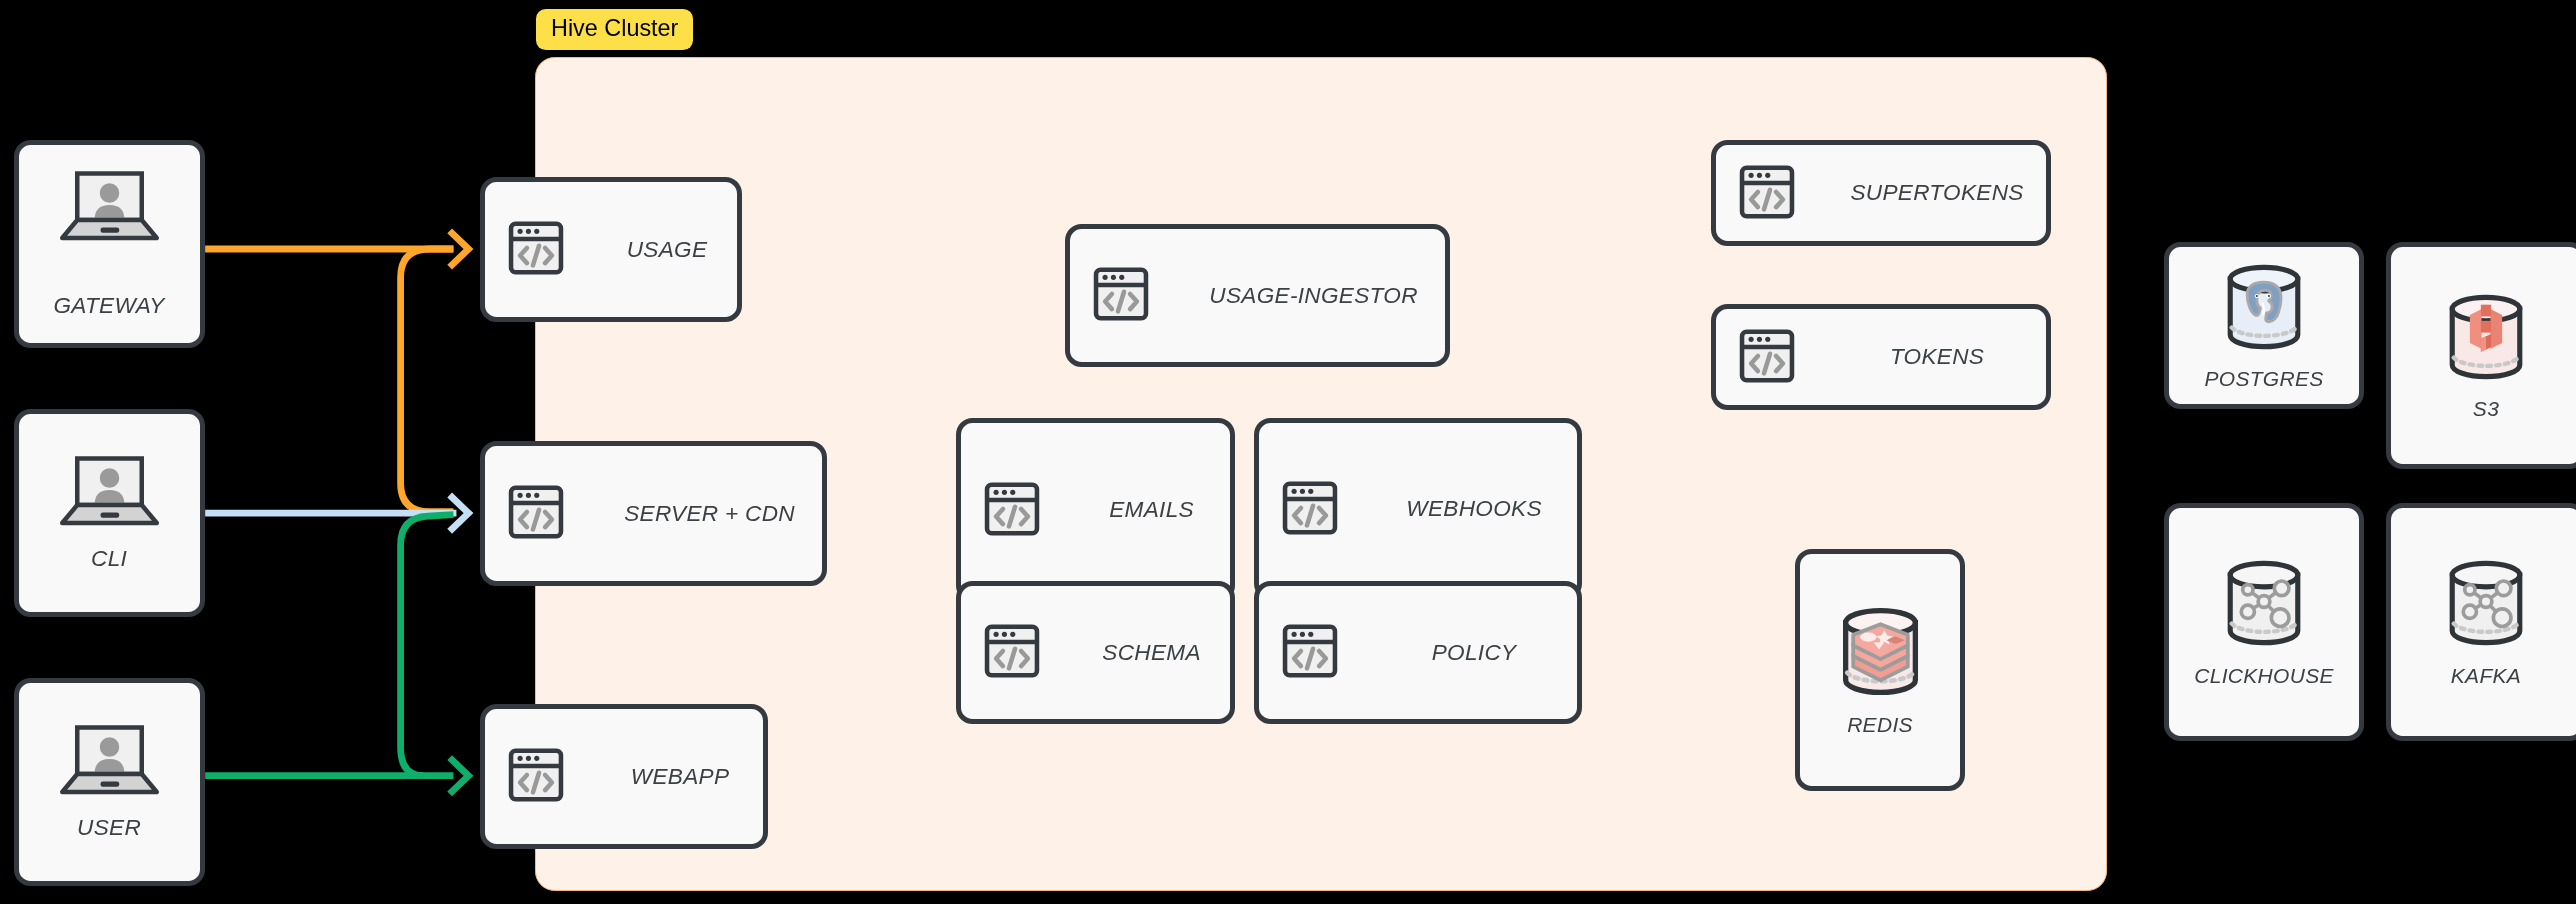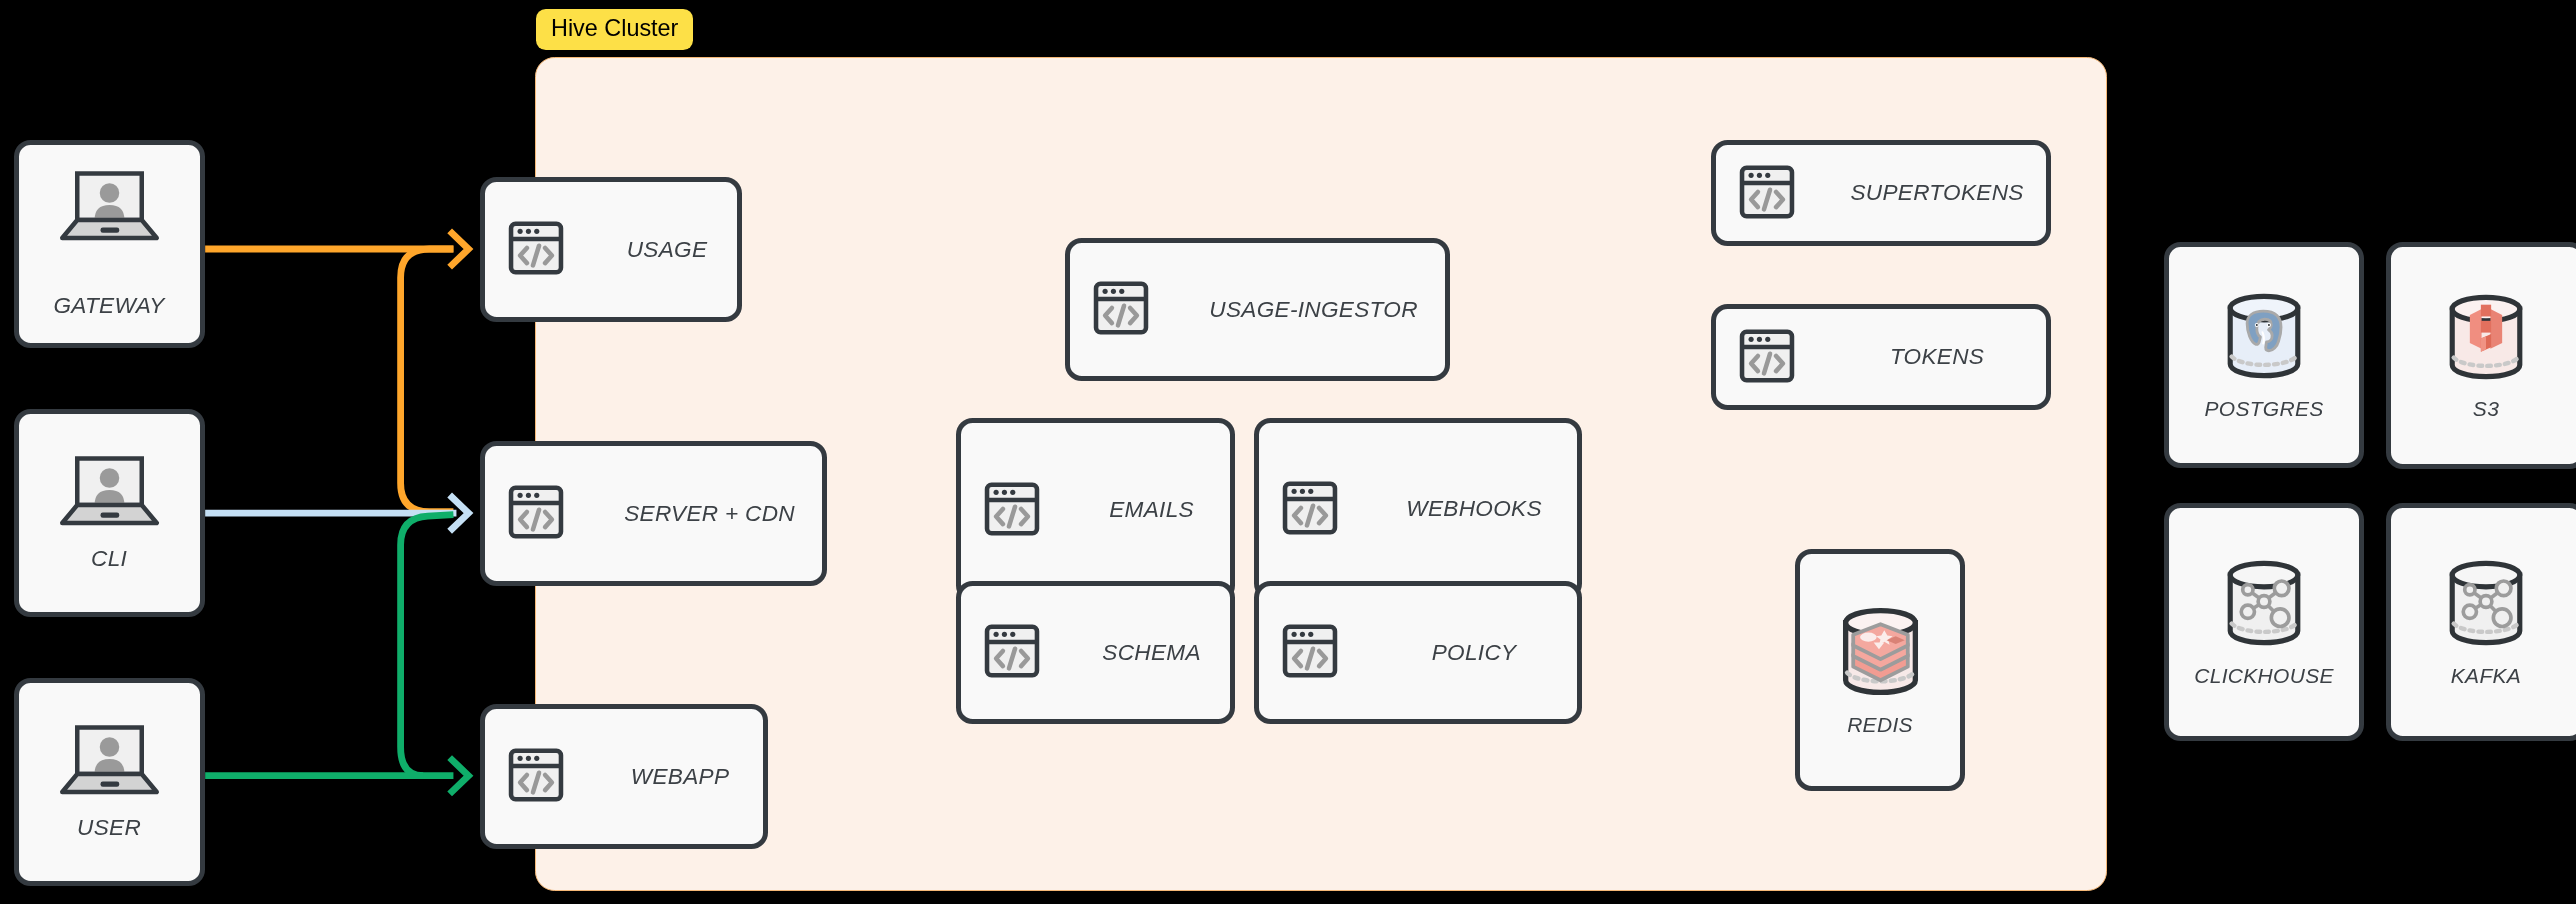--- a/index.html
+++ b/index.html
@@ -195,21 +195,21 @@
             <line x1="41" y1="34" x2="33" y2="60"></line>
           </g>
         </svg>
       </span>
       <span class="svc-labelwrap">
         <span class="card-label svc-label">WEBAPP</span>
       </span>
     </div>
   </div>
 
-  <div class="card" style="left:1065px; top:224px; width:385px; height:143px;margin-top:14px;">
+  <div class="card" style="left:1065px; top:224px; width:385px; height:143px;">
     <div class="svc-inner">
       <span>
         <svg width="56" height="56" viewBox="0 0 74 74" xmlns="http://www.w3.org/2000/svg">
           <rect x="4" y="5" width="66" height="64" rx="6" fill="#F0F0F0" stroke="#343A40" stroke-width="6"></rect>
           <path d="M4 25 H70" stroke="#343A40" stroke-width="6"></path>
           <circle cx="16" cy="15" r="3.4" fill="#343A40"></circle>
           <circle cx="27" cy="15" r="3.4" fill="#343A40"></circle>
           <circle cx="38" cy="15" r="3.4" fill="#343A40"></circle>
           <g fill="none" stroke="#999" stroke-width="6" stroke-linecap="round" stroke-linejoin="round">
             <polyline points="25,37 16,47 25,57"></polyline>
@@ -369,21 +369,21 @@
         </g>
         <ellipse cx="48" cy="45" rx="11" ry="6" fill="#FBEDEB"></ellipse>
         <path d="M69 36 l4 7 7 1 -6 4 2 7 -7-4 -7 4 2-7 -6-4 7-1 z" fill="#FBEDEB"></path>
         <path d="M55 52 l14 0 -7 9 z" fill="#FBEDEB"></path>
         <path d="M84 44 l12 5 -12 5 -12-5 z" fill="#D98276"></path>
       </svg>
     </span>
     <span class="card-label db-label">REDIS</span>
   </div>
 
-  <div class="card vertical" style="left:2164px; top:242px; width:200px; height:226px;">
+  <div class="card vertical" style="left:2164px; top:242px; width:200px; height:167px;">
     <span>
       <svg width="94" height="94" viewBox="0 0 128 128" xmlns="http://www.w3.org/2000/svg">
         <path d="M18 26 V102 a46 16 0 0 0 92 0 V26 Z" fill="#E7EEF8" stroke="#2F3438" stroke-width="7"></path>
         <ellipse cx="64" cy="26" rx="46" ry="16" fill="#EFF4FB" stroke="#2F3438" stroke-width="7"></ellipse>
         <path d="M20 92 a46 16 0 0 0 88 0" fill="none" stroke="#C9C9C9" stroke-width="6" stroke-dasharray="5 7" stroke-linecap="round"></path>
         <g transform="translate(30,28) scale(0.55)">
           <path d="M60 4 C34 4 20 16 20 34 c0 10 2 22 6 32 4 10 10 18 16 20 4 1 7-2 8-6 l3-12
                    c-6-4-9-12-9-22 0-14 8-22 20-22 10 0 16 5 16 13 0 6-3 10-7 13
                    5 3 9 8 9 14 0 10-6 16-14 16 l-2 14 c0 5 3 8 8 8 10 0 20-10 24-24
                    4-12 6-24 6-34 C104 16 88 4 60 4 Z" fill="#7FA0C2" stroke="#A9A9A9" stroke-width="7" stroke-linejoin="round"></path>

